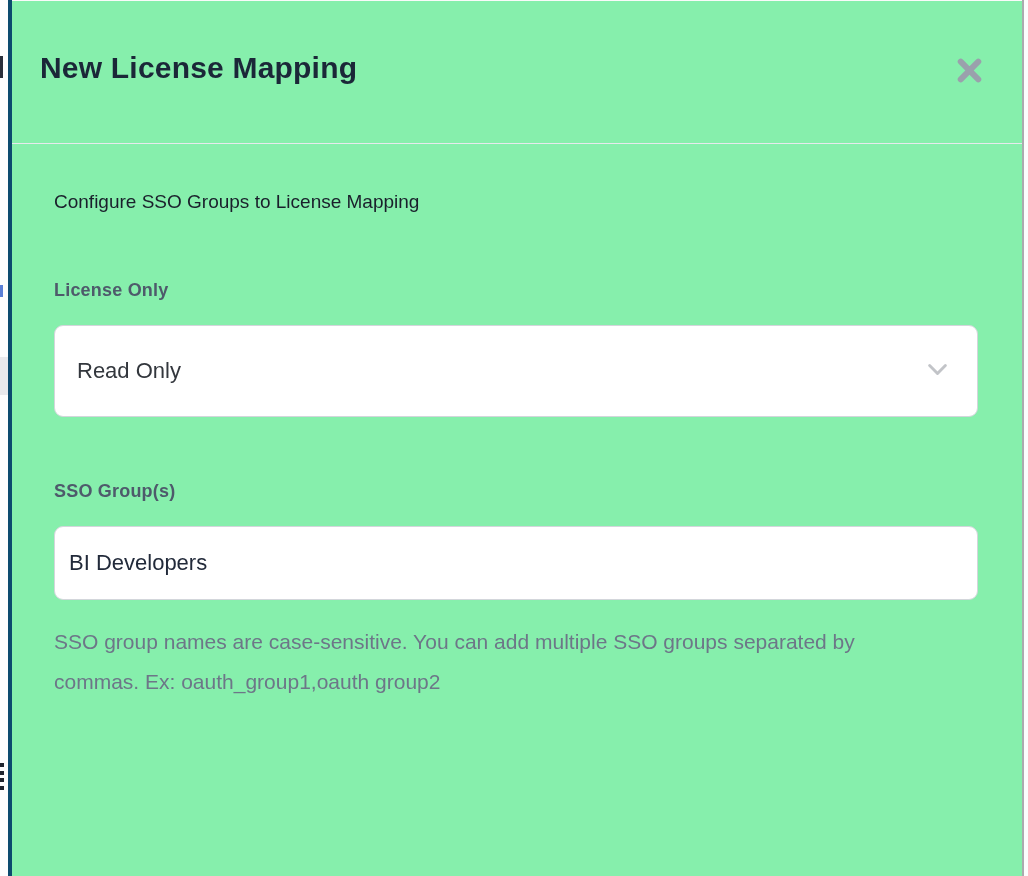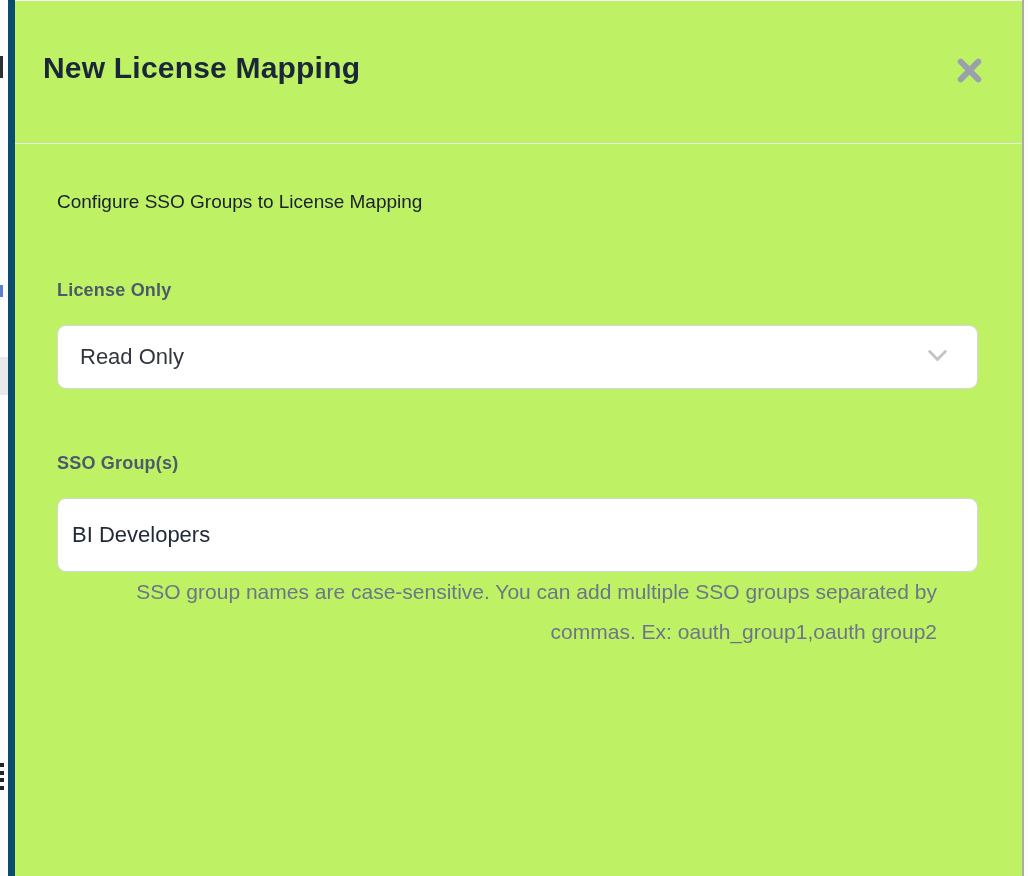--- a/index.html
+++ b/index.html
@@ -33,23 +33,23 @@
     display: flex; flex-direction: column; justify-content: space-between;
   }
   .clipped-list-icon .icon-bar {
     width: 4px; height: 4px; background: #1f242e;
   }
 
   
   .modal {
     position: absolute;
     left: 8px; top: 0; bottom: 0; right: 4px;
-    background: #bef264;
+    background: #86efac;
     border-right: 2px solid #ababaf;
-    border-left: 7px solid #0c4a6e;
+    border-left: 4px solid #0c4a6e;
     box-shadow: 0 1px 0 #fafafa inset;
   }
   .modal-header {
     position: relative;
     height: 144px;
     border-bottom: 1px solid #e7e9ed;
     padding: 0 38px 0 28px;
     display: flex;
     align-items: center;
   }
@@ -82,21 +82,21 @@
   .field-label {
     display: block;
     margin-top: 64px;
     font-size: 18px;
     font-weight: bold;
     color: #4e5a6b;
     letter-spacing: 0.2px;
   }
   .select-box {
     margin-top: 24px;
-    height: 64px;
+    height: 92px;
     width: 100%;
     border: 1px solid #d3d6db;
     border-radius: 9px;
     background: #ffffff;
     display: flex;
     align-items: center;
     padding: 0 26px 0 22px;
     cursor: pointer;
   }
   .select-value {
@@ -112,25 +112,25 @@
     border: 1px solid #d3d6db;
     border-radius: 9px;
     background: #ffffff;
     padding: 0 14px;
     font-family: "Liberation Sans", "DejaVu Sans", sans-serif;
     font-size: 22px;
     color: #222a3a;
     outline: none;
   }
   .helper-text {
+    margin-top: 22px;
     max-width: 880px;
     font-size: 21px;
     line-height: 40px;
     color: #6d7688;
-    text-align: right;
   }
 </style>
 </head>
 <body>
 
 <div class="page-under">
   <div class="frag-dark-sliver"></div>
   <div class="frag-blue-sliver"></div>
   <div class="frag-gray-strip"></div>
   <div class="clipped-list-icon">

